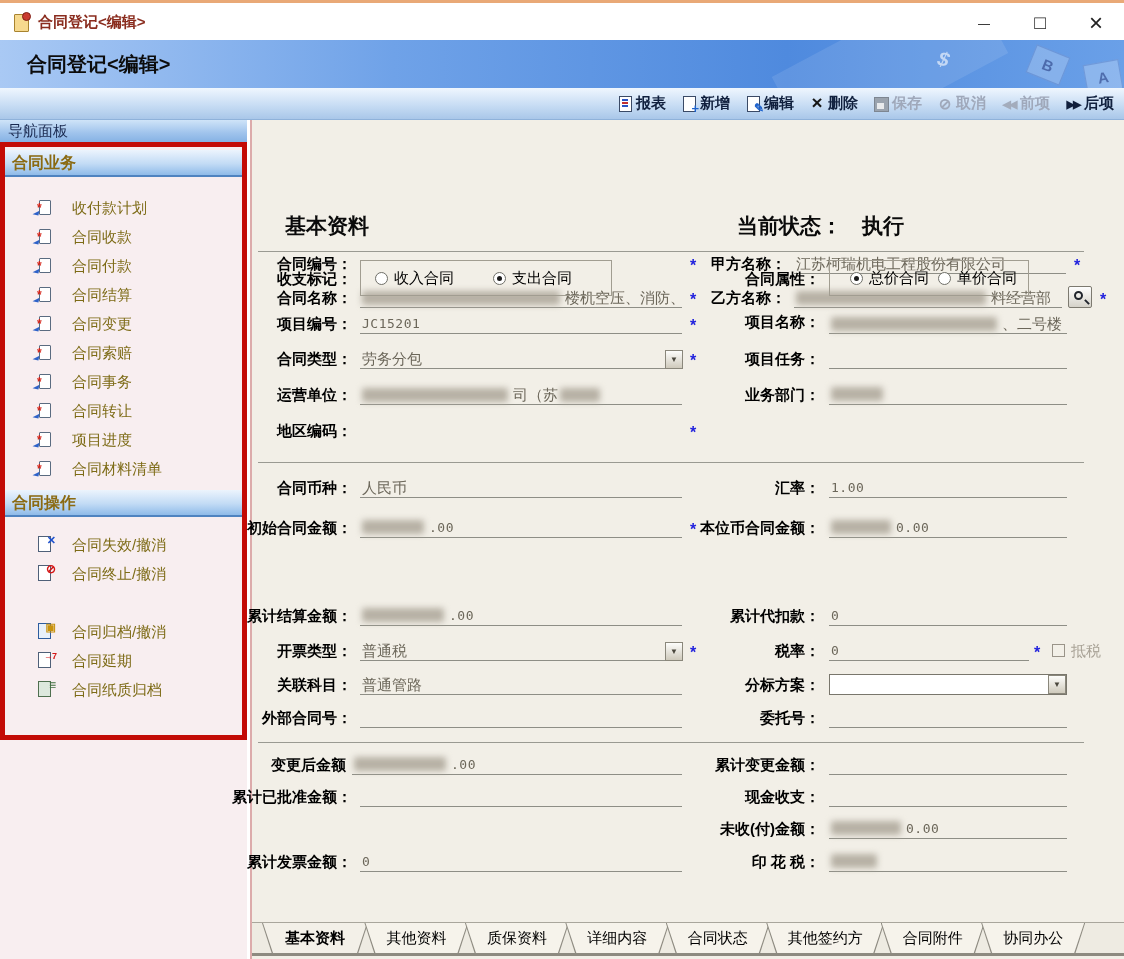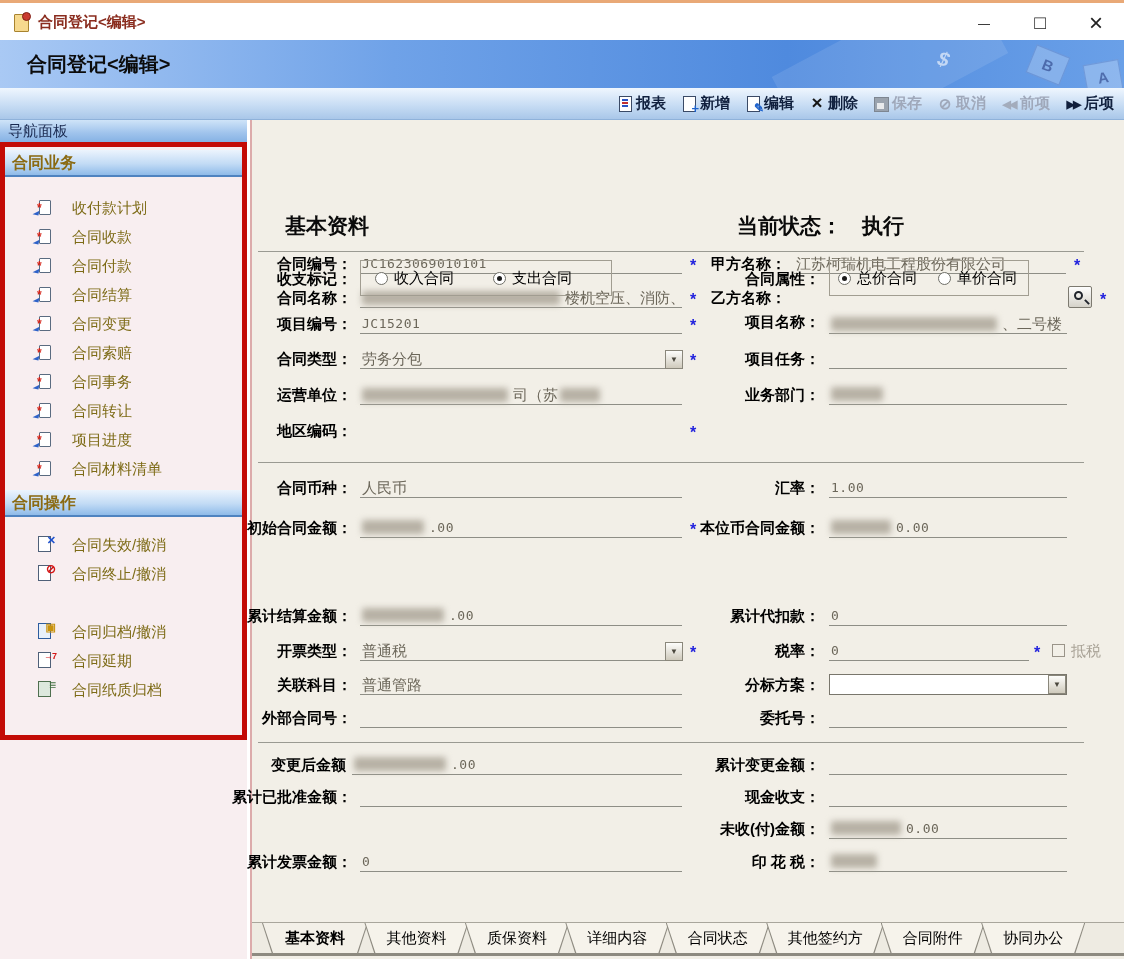--- a/index.html
+++ b/index.html
@@ -251,30 +251,30 @@
       <span class="oico op-paper"></span>
       <span class="slabel">合同纸质归档</span>
     </div>
 
   <div class="redframe"></div>
 </div>
 
 <div class="main">
 
   <span class="lb" style="right:772px; top:134px;">合同编号：</span>
-  <span class="fd" style="left:108px; top:134px; width:322px;"><span class="vm">JC1623069010101</span></span>
   <span class="rq" style="left:438px; top:136px;">*</span>
   <span class="lb" style="right:338px; top:134px;">甲方名称：</span>
   <span class="fd" style="left:542px; top:134px; width:272px;"><span class="v">江苏柯瑞机电工程股份有限公司</span></span>
   <span class="rq" style="left:822px; top:136px;">*</span>
 
   <span class="lb" style="right:772px; top:168px;">合同名称：</span>
   <span class="fd" style="left:108px; top:168px; width:322px;"><span class="bl" style="width:198px;"></span><span class="v">楼机空压、消防、</span></span>
   <span class="rq" style="left:438px; top:170px;">*</span>
   <span class="lb" style="right:338px; top:168px;">乙方名称：</span>
+  <span class="fd" style="left:542px; top:168px; width:268px;"><span class="bl" style="width:190px;"></span><span class="v">料经营部</span></span>
   <span class="sbtn" style="left:816px; top:166px;">
       <span class="mag"></span>
     </span>
   <span class="rq" style="left:848px; top:170px;">*</span>
 
   <span class="h1" style="left:33px; top:92px;">基本资料</span>
   <span class="h1" style="left:485px; top:92px;"><span>当前状态：</span><span class="statusval">执行</span></span>
   <div class="hline" style="top:131px;"></div>
 
   <span class="lb" style="right:772px; top:149px;">收支标记：</span>
@@ -283,21 +283,21 @@
         <span class="radio"></span>
         <span>收入合同</span>
       </span>
     <span class="ropt" style="left:132px;">
         <span class="radio sel"></span>
         <span>支出合同</span>
       </span>
   </div>
   <span class="lb" style="right:304px; top:149px;">合同属性：</span>
   <div class="grpbox" style="left:577px; top:140px; width:200px;">
-    <span class="ropt" style="left:8px;">
+    <span class="ropt" style="left:20px;">
         <span class="radio sel"></span>
         <span>总价合同</span>
       </span>
     <span class="ropt" style="left:108px;">
         <span class="radio"></span>
         <span>单价合同</span>
       </span>
   </div>
 
   <span class="lb" style="right:772px; top:194px;">项目编号：</span>

